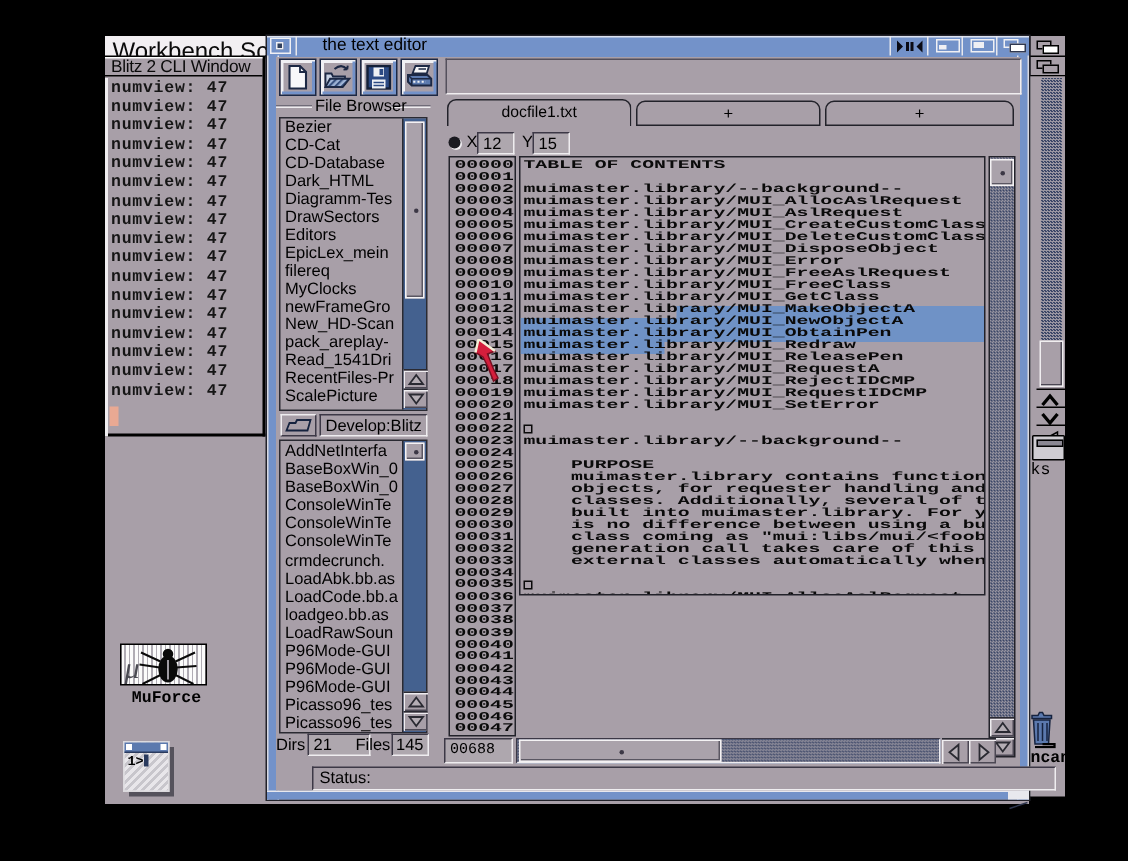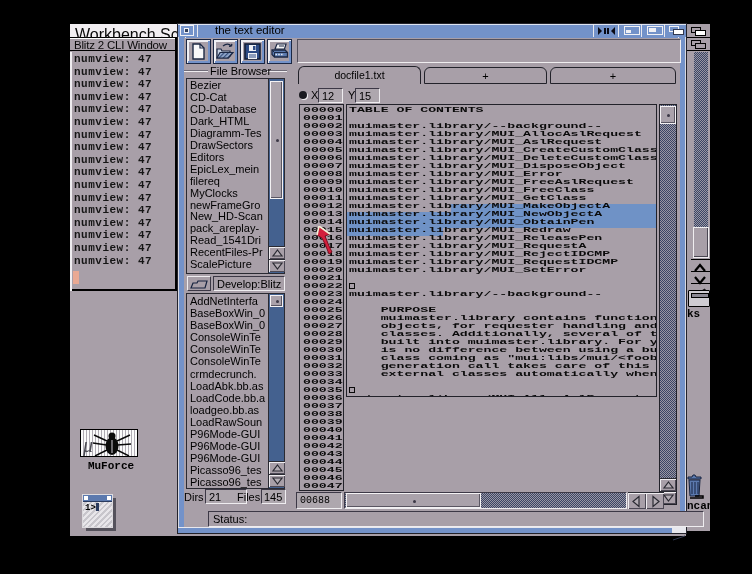--- a/index.html
+++ b/index.html
@@ -44,21 +44,21 @@
     </div>
     <div class="abs" style="left:4px;top:232px;width:19px;height:11px;border-top:1px solid #000;">
       <svg width="19" height="11">
           <path d="M3 8 L14 8 L14 2 Z" fill="#a89fa8" stroke="#000" stroke-width="1"></path>
         </svg>
     </div>
 
     <div class="abs" style="left:1px;top:239px;width:22px;height:17px;background:#cfccd2;border:1px solid #000;border-radius:1px;">
       <div class="abs" style="left:2px;top:2px;width:18px;height:5px;background:#8a8792;border:1px solid #000;"></div>
     </div>
-    <div class="abs" style="left:0px;top:257px;font-family:'Liberation Mono',monospace;font-weight:bold;font-size:11px;color:#000;">ks</div>
+    <div class="abs" style="left:0px;top:257px;font-family:'Liberation Mono',monospace;font-weight:normal;font-size:11px;color:#000;">ks</div>
 
     <div class="abs" style="left:0px;top:423px;width:17px;height:25px;">
       <svg width="17" height="25">
         <path d="M2 6 L13 6 L12 22 L3 22 Z" fill="#5b79ae" stroke="#16233f" stroke-width="1"></path>
         <path d="M1 5 L14 5 L14 3 L9 3 L8 1 L6 1 L5 3 L1 3 Z" fill="#5b79ae" stroke="#16233f" stroke-width="1"></path>
         <path d="M5 8 L5 20 M8 8 L8 20 M11 8 L11 20" stroke="#16233f" stroke-width="1"></path>
         <path d="M8 22 L16 22 L16 24 L3 24" stroke="#000" stroke-width="1.5" fill="none"></path>
       </svg>
     </div>
     <div class="abs" style="left:0px;top:449px;font-family:'Liberation Mono',monospace;font-weight:bold;font-size:11px;color:#000;">ncan</div>

